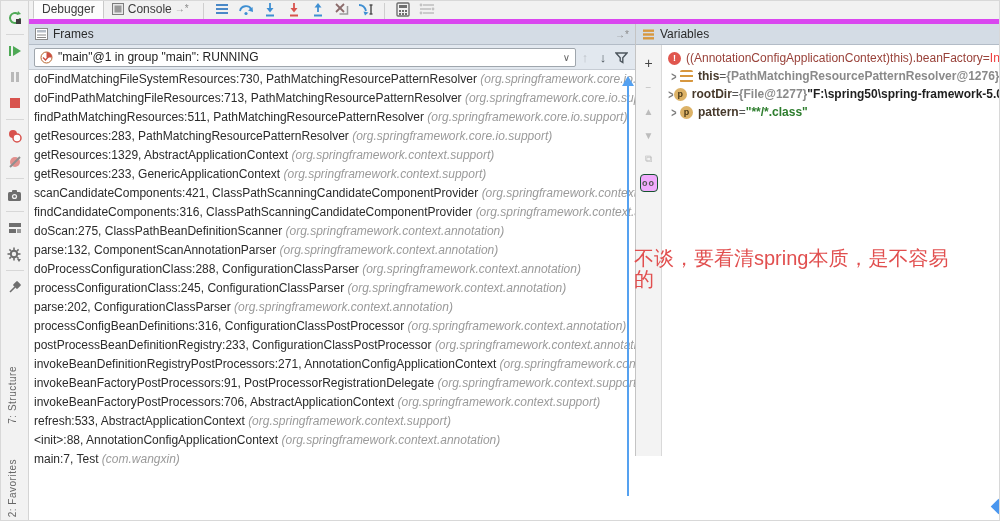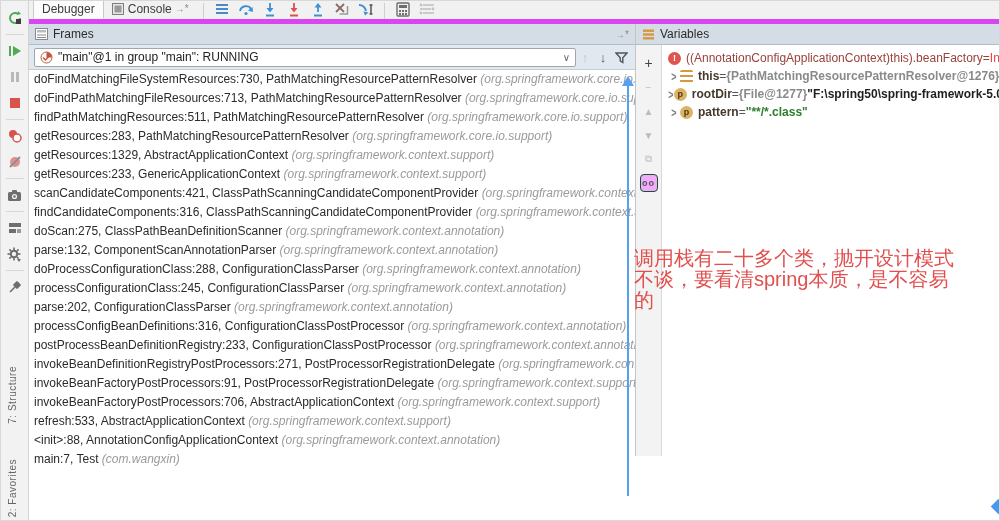--- a/index.html
+++ b/index.html
@@ -315,21 +315,21 @@
         <div class="frame-row"><span>getResources:233, GenericApplicationContext </span><span class="pkg">(org.springframework.context.support)</span></div>
         <div class="frame-row"><span>scanCandidateComponents:421, ClassPathScanningCandidateComponentProvider </span><span class="pkg">(org.springframework.context.annotation)</span></div>
         <div class="frame-row"><span>findCandidateComponents:316, ClassPathScanningCandidateComponentProvider </span><span class="pkg">(org.springframework.context.annotation)</span></div>
         <div class="frame-row"><span>doScan:275, ClassPathBeanDefinitionScanner </span><span class="pkg">(org.springframework.context.annotation)</span></div>
         <div class="frame-row"><span>parse:132, ComponentScanAnnotationParser </span><span class="pkg">(org.springframework.context.annotation)</span></div>
         <div class="frame-row"><span>doProcessConfigurationClass:288, ConfigurationClassParser </span><span class="pkg">(org.springframework.context.annotation)</span></div>
         <div class="frame-row"><span>processConfigurationClass:245, ConfigurationClassParser </span><span class="pkg">(org.springframework.context.annotation)</span></div>
         <div class="frame-row"><span>parse:202, ConfigurationClassParser </span><span class="pkg">(org.springframework.context.annotation)</span></div>
         <div class="frame-row"><span>processConfigBeanDefinitions:316, ConfigurationClassPostProcessor </span><span class="pkg">(org.springframework.context.annotation)</span></div>
         <div class="frame-row"><span>postProcessBeanDefinitionRegistry:233, ConfigurationClassPostProcessor </span><span class="pkg">(org.springframework.context.annotation)</span></div>
-        <div class="frame-row"><span>invokeBeanDefinitionRegistryPostProcessors:271, PostProcessorRegistrationDelegate </span><span class="pkg">(org.springframework.context.support)</span></div>
+        <div class="frame-row"><span>invokeBeanDefinitionRegistryPostProcessors:271, AnnotationConfigApplicationContext </span><span class="pkg">(org.springframework.context.support)</span></div>
         <div class="frame-row"><span>invokeBeanFactoryPostProcessors:91, PostProcessorRegistrationDelegate </span><span class="pkg">(org.springframework.context.support)</span></div>
         <div class="frame-row"><span>invokeBeanFactoryPostProcessors:706, AbstractApplicationContext </span><span class="pkg">(org.springframework.context.support)</span></div>
         <div class="frame-row"><span>refresh:533, AbstractApplicationContext </span><span class="pkg">(org.springframework.context.support)</span></div>
         <div class="frame-row"><span>&lt;init&gt;:88, AnnotationConfigApplicationContext </span><span class="pkg">(org.springframework.context.annotation)</span></div>
         <div class="frame-row"><span>main:7, Test </span><span class="pkg">(com.wangxin)</span></div>
       </div>
   </div>
 
   <div class="vars-panel">
     <div class="panel-header">
@@ -377,21 +377,20 @@
             <span class="vicon param-icon">p</span>
             <span class="seg name">pattern</span>
             <span class="seg eq"> = </span>
             <span class="seg str">"**/*.class"</span>
           </div>
         </div>
     </div>
   </div>
 
   <div class="red-note">
-      <div><span>调用栈有二十多个类，抛开设计模式</span></div>
       <div><span>不谈，要看清</span><b>spring</b><span>本质，是不容易</span></div>
       <div><span>的</span></div>
     </div>
   <div class="blue-line"></div>
   <div class="blue-head"></div>
   <div class="blue-diamond"></div>
 
 </div>
 
 </body></html>

